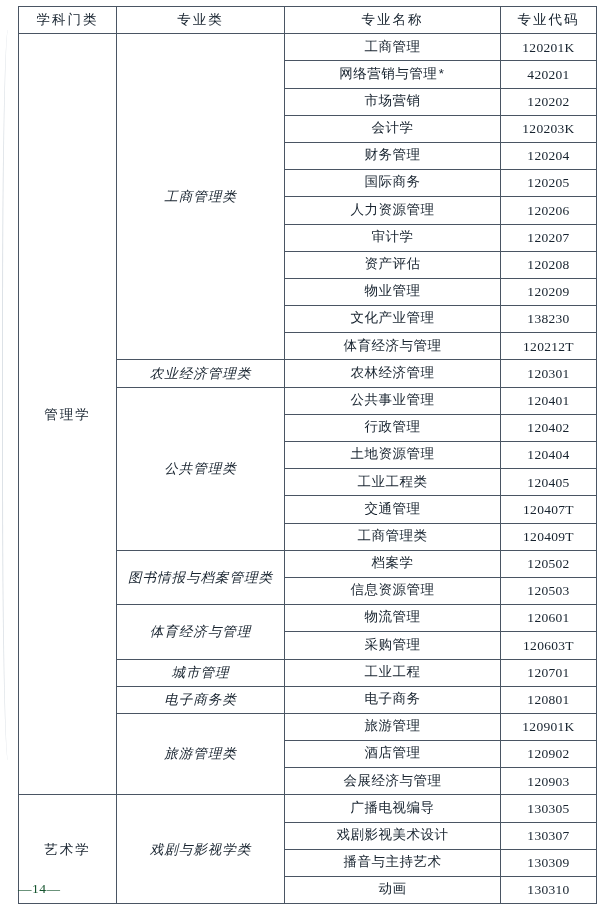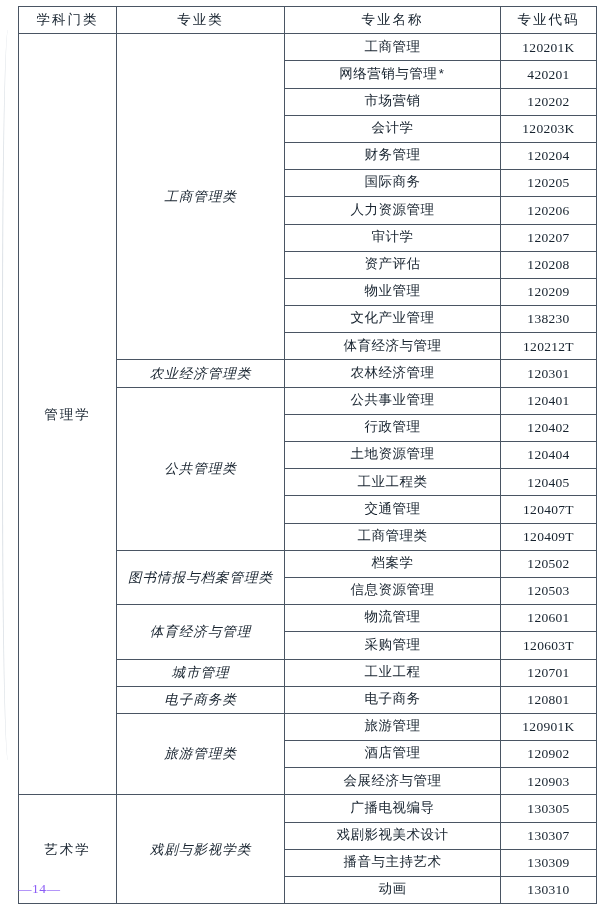--- a/index.html
+++ b/index.html
@@ -71,21 +71,21 @@
     letter-spacing: 0.3px;
     font-family: "Liberation Serif", "DejaVu Serif", serif;
     margin-left: 16px;
   }
   .footer {
     position: absolute;
     left: 18px;
     bottom: 8px;
     font-size: 13.5px;
     letter-spacing: 0.5px;
-    color: #8b5cf6;
+    color: #14532d;
   }
   
   .scan-mark {
     position: absolute;
     pointer-events: none;
   }
   .sm1 {
     left: 2px; top: 30px; width: 14px; height: 730px;
     border-left: 1px solid rgba(120,140,160,0.25);
     border-radius: 40%;

